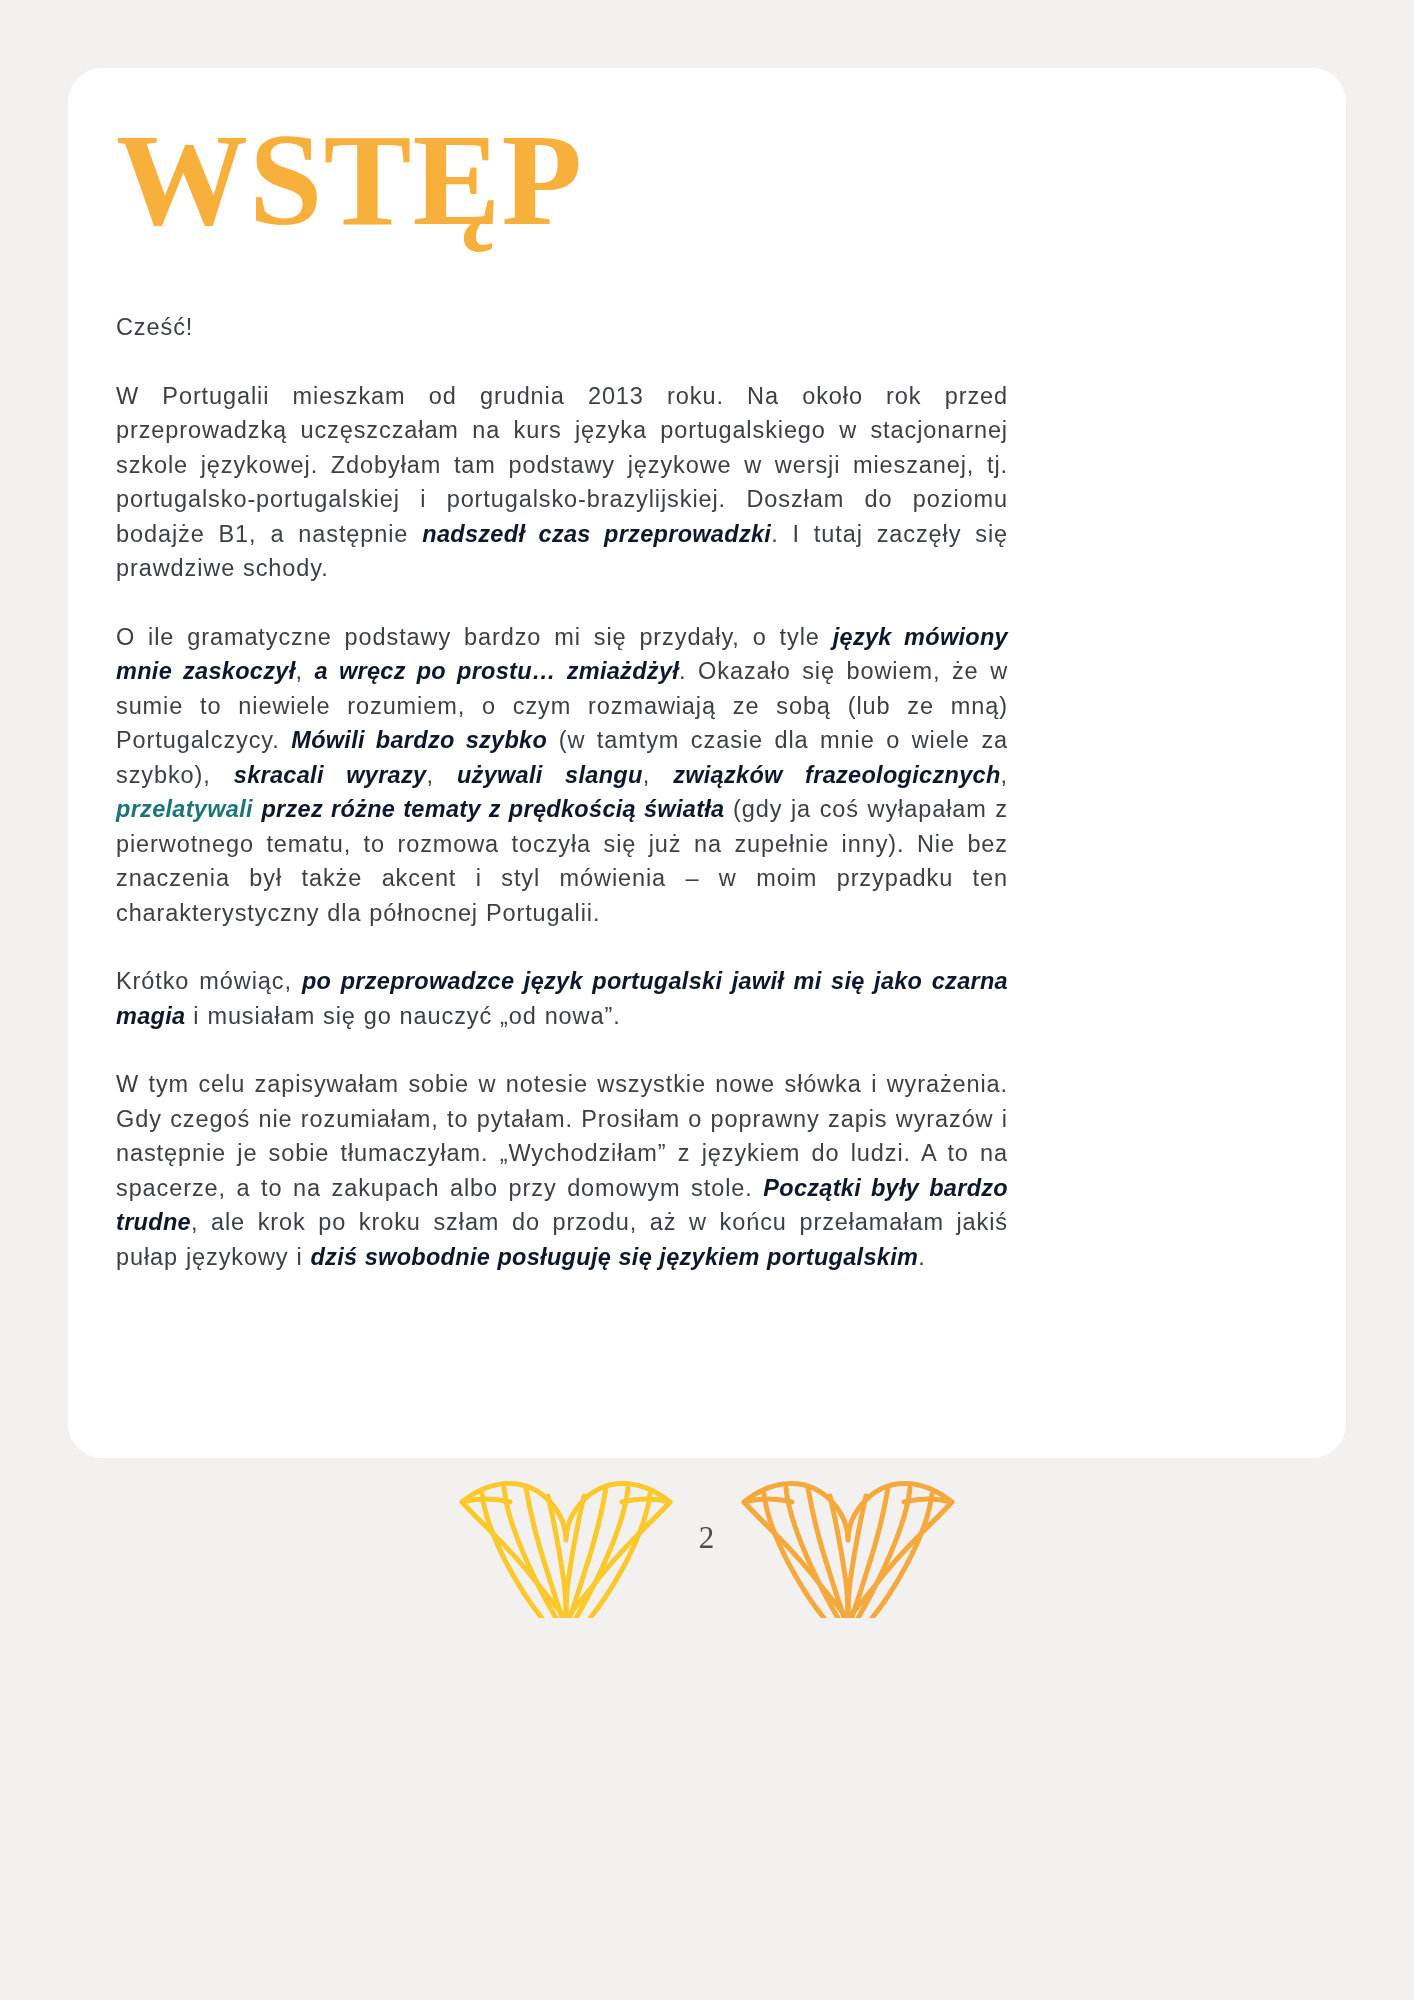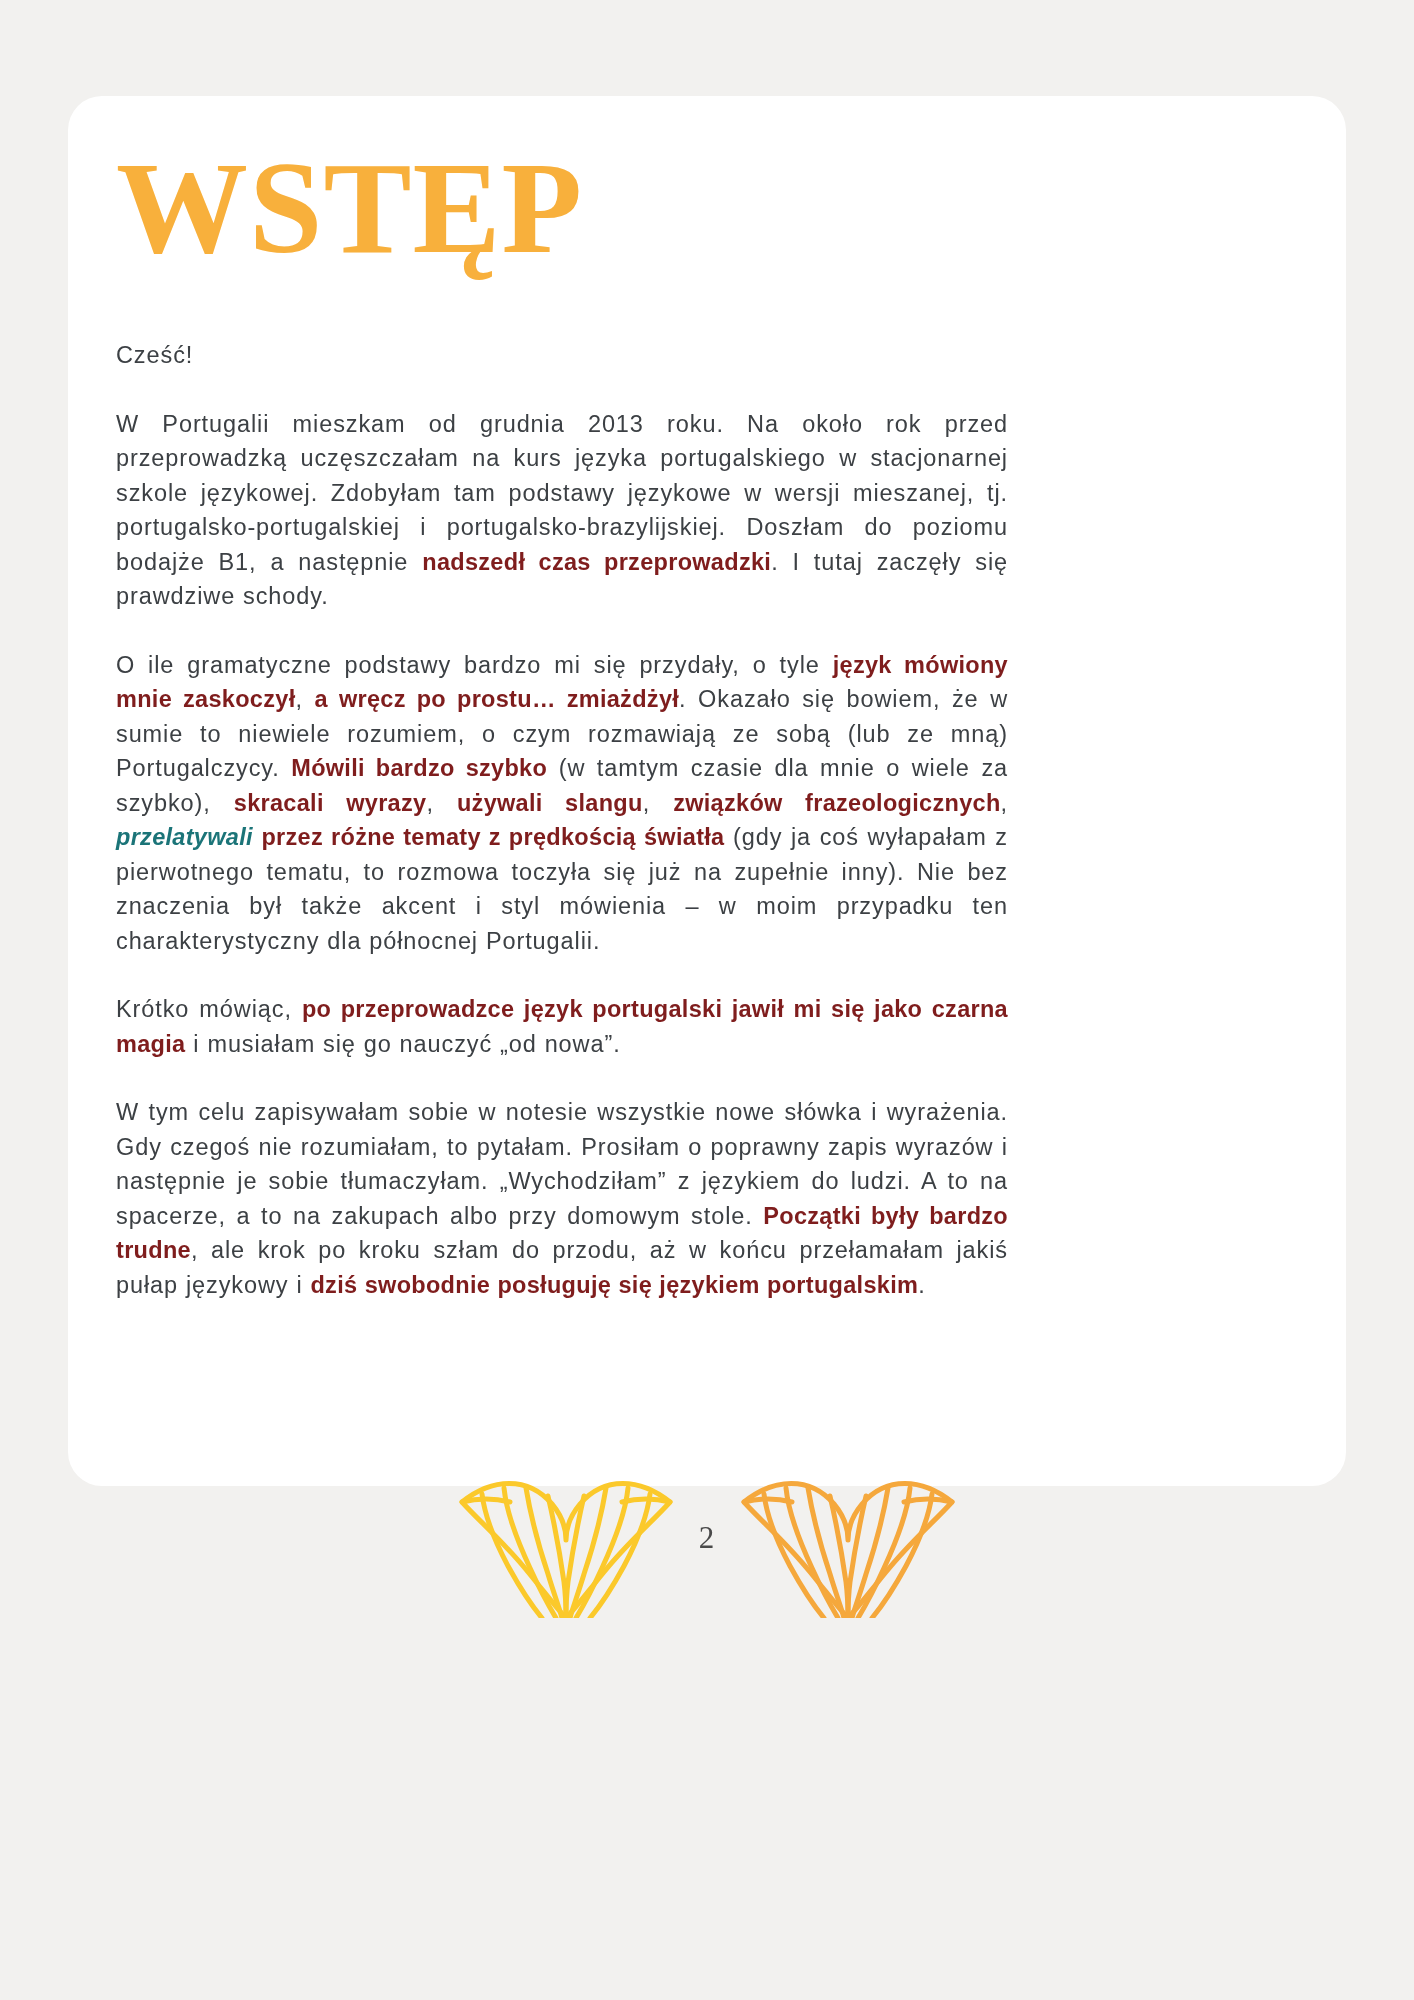--- a/index.html
+++ b/index.html
@@ -24,21 +24,20 @@
 
   .card {
     position: absolute;
     left: 68px;
     top: 68px;
     width: 1278px;
     height: 1390px;
     background: #ffffff;
     border-radius: 34px;
     box-sizing: border-box;
-    margin-top: 28px;
   }
 
   .card-inner {
     position: absolute;
     left: 44px;
     top: 46px;
     right: 44px;
     bottom: 30px;
   }
 
@@ -74,23 +73,24 @@
 
   p.para.nojust {
     text-align: left;
   }
 
   p.para:last-child {
     margin-bottom: 0;
   }
 
   .b {
-    color: #7f1d1d;
+    color: #0f172a;
     font-weight: 700;
     letter-spacing: 0.3px;
+    font-style: italic;
   }
   .bi {
     color: #1b7478;
     font-weight: 700;
     font-style: italic;
     letter-spacing: 0.3px;
   }
 
   .footer {
     position: absolute;

